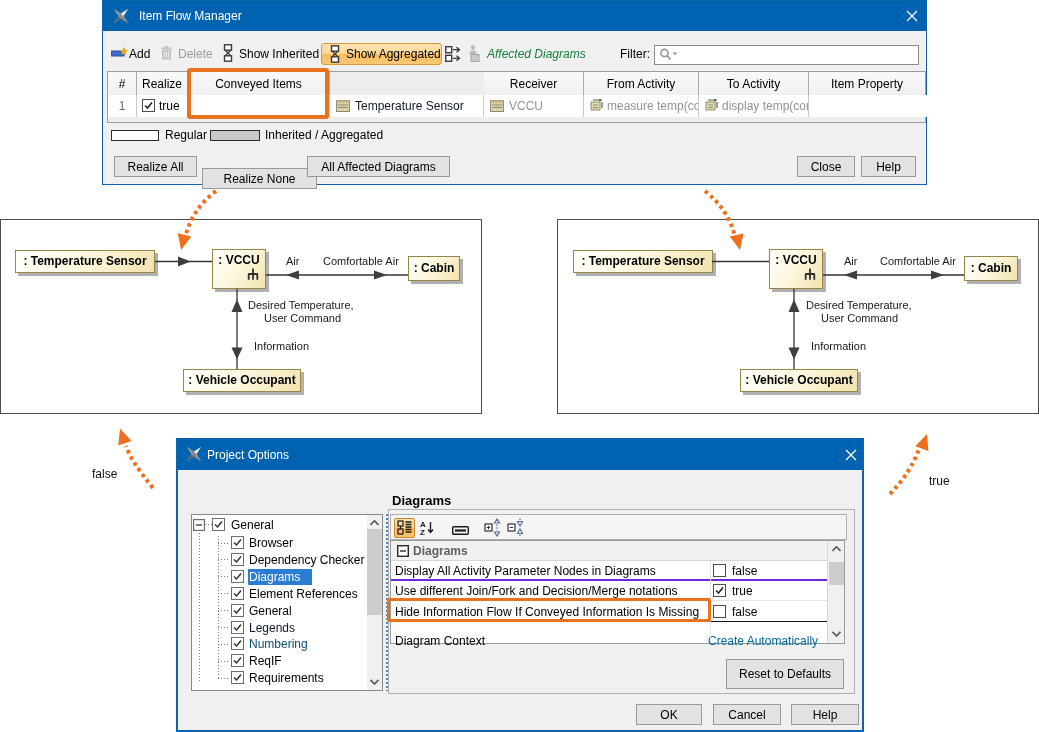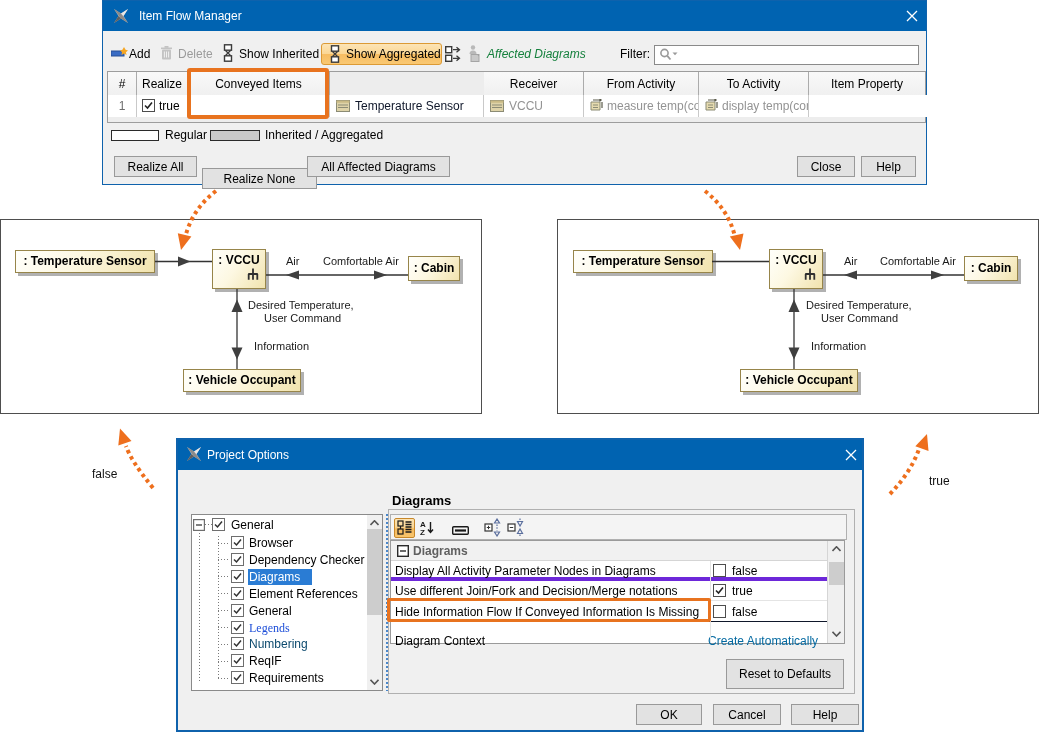--- a/index.html
+++ b/index.html
@@ -258,21 +258,21 @@
   <div class="abs" style="left:71px;top:146.5px;font-size:12px;color:#000;">Element References</div>
   <div class="abs" style="left:40px;top:170px;width:12px;height:1px;background-image:repeating-linear-gradient(90deg,#7a7a7a 0 1px,transparent 1px 3px);"></div>
   <div class="cb" style="left:53px;top:163.5px;border-color:#6e6e6e;"><svg width="11" height="11" viewBox="0 0 11 11">
           <path d="M2,5.5 L4.5,8 L9,2.5" stroke="#333" stroke-width="1.5" fill="none"></path>
         </svg></div>
   <div class="abs" style="left:71px;top:163.5px;font-size:12px;color:#000;">General</div>
   <div class="abs" style="left:40px;top:187px;width:12px;height:1px;background-image:repeating-linear-gradient(90deg,#7a7a7a 0 1px,transparent 1px 3px);"></div>
   <div class="cb" style="left:53px;top:180.5px;border-color:#6e6e6e;"><svg width="11" height="11" viewBox="0 0 11 11">
           <path d="M2,5.5 L4.5,8 L9,2.5" stroke="#333" stroke-width="1.5" fill="none"></path>
         </svg></div>
-  <div class="abs" style="left:71px;top:180.5px;font-size:12px;color:#1d4ed8;font-family:Liberation Serif, serif;">Legends</div>
+  <div class="abs" style="left:71px;top:180.5px;font-size:12px;color:#0f172a;">Legends</div>
   <div class="abs" style="left:40px;top:203.5px;width:12px;height:1px;background-image:repeating-linear-gradient(90deg,#7a7a7a 0 1px,transparent 1px 3px);"></div>
   <div class="cb" style="left:53px;top:197px;border-color:#6e6e6e;"><svg width="11" height="11" viewBox="0 0 11 11">
           <path d="M2,5.5 L4.5,8 L9,2.5" stroke="#333" stroke-width="1.5" fill="none"></path>
         </svg></div>
   <div class="abs" style="left:71px;top:197px;font-size:12px;color:#0c4a6e;">Numbering</div>
   <div class="abs" style="left:40px;top:220.5px;width:12px;height:1px;background-image:repeating-linear-gradient(90deg,#7a7a7a 0 1px,transparent 1px 3px);"></div>
   <div class="cb" style="left:53px;top:214px;border-color:#6e6e6e;"><svg width="11" height="11" viewBox="0 0 11 11">
           <path d="M2,5.5 L4.5,8 L9,2.5" stroke="#333" stroke-width="1.5" fill="none"></path>
         </svg></div>
   <div class="abs" style="left:71px;top:214px;font-size:12px;color:#000;">ReqIF</div>
@@ -335,21 +335,21 @@
   </svg>
 
   <div class="abs" style="left:212px;top:100px;width:455px;height:104px;border:1px solid #9a9a9a;background:#fff;">
     <div class="abs" style="left:0;top:0;width:453px;height:20px;background:#f1f1f1;border-bottom:1px solid #d5d5d5;">
       <svg class="abs" style="left:6px;top:4px;" width="12" height="12" viewBox="0 0 12 12">
             <rect x="0.7" y="0.7" width="10.6" height="10.6" fill="#fff" stroke="#2a2a2a" stroke-width="1.4"></rect>
             <path d="M3,6 h6" stroke="#2a2a2a" stroke-width="1.4"></path>
           </svg>
       <div class="abs" style="left:22px;top:3px;font-size:12px;font-weight:bold;color:#606060;">Diagrams</div>
     </div>
-    <div class="abs" style="left:0;top:20px;width:453px;height:20px;border-bottom:4px solid #6d28d9;">
+    <div class="abs" style="left:0;top:20px;width:453px;height:20px;border-bottom:2px solid #6d28d9;">
       <div class="abs" style="left:4px;top:3px;font-size:12px;color:#000;white-space:nowrap;">Display All Activity Parameter Nodes in Diagrams</div>
       <div class="cb" style="left:322px;top:3px;"></div>
       <div class="abs" style="left:341px;top:3px;font-size:12px;color:#000;">false</div>
     </div>
     <div class="abs" style="left:0;top:40px;width:453px;height:20px;border-bottom:1px solid #e4e4e4;">
       <div class="abs" style="left:4px;top:3px;font-size:12px;color:#000;white-space:nowrap;">Use different Join/Fork and Decision/Merge notations</div>
       <div class="cb" style="left:322px;top:3px;"><svg width="11" height="11" viewBox="0 0 11 11">
               <path d="M2,5.5 L4.5,8 L9,2.5" stroke="#222" stroke-width="1.6" fill="none"></path>
             </svg></div>
       <div class="abs" style="left:341px;top:3px;font-size:12px;color:#000;">true</div>

